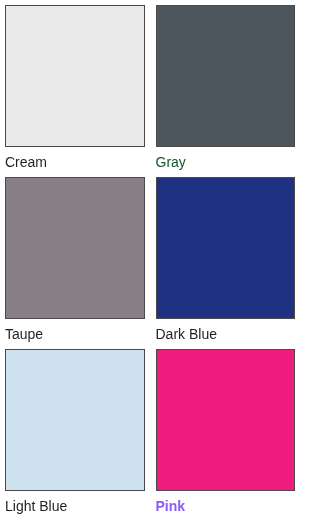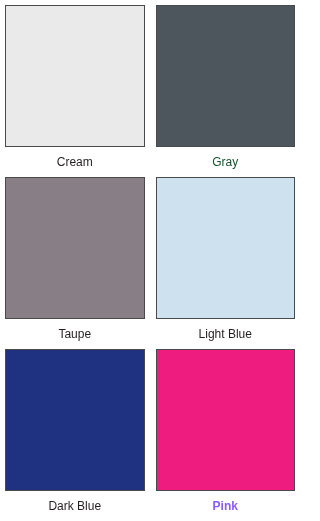--- a/index.html
+++ b/index.html
@@ -38,22 +38,22 @@
     flex: 1 1 auto;
     min-height: 0;
     border: 1px solid #4a4a4a;
     box-sizing: border-box;
   }
 
   .swatch-label {
     flex: 0 0 auto;
     height: 30px;
     line-height: 30px;
-    text-align: center;
-    font-size: 12px;
+    text-align: left;
+    font-size: 14px;
     color: #231f20;
     white-space: nowrap;
     overflow: hidden;
   }
 </style>
 </head>
 <body style="background-color: rgb(255, 255, 255);">
 
 <div class="palette" style="grid-template-columns: repeat(2, 1fr); grid-template-rows: repeat(3, 1fr);">
 
@@ -66,27 +66,27 @@
     <div class="swatch-chip" style="background-color: rgb(77, 85, 93); border-color: rgb(74, 74, 74);"></div>
     <div class="swatch-label" style="color: #14532d;">Gray</div>
   </div>
 
   <div class="swatch-cell">
     <div class="swatch-chip" style="background-color: rgb(136, 127, 134); border-color: rgb(74, 74, 74);"></div>
     <div class="swatch-label" style="color: rgb(35, 31, 32);">Taupe</div>
   </div>
 
   <div class="swatch-cell">
-    <div class="swatch-chip" style="background-color: rgb(205, 225, 239); border-color: rgb(74, 74, 74);"></div>
-    <div class="swatch-label" style="color: rgb(35, 31, 32);">Light Blue</div>
+    <div class="swatch-chip" style="background-color: rgb(30, 50, 129); border-color: rgb(74, 74, 74);"></div>
+    <div class="swatch-label" style="color: rgb(35, 31, 32);">Dark Blue</div>
   </div>
 
   <div class="swatch-cell">
-    <div class="swatch-chip" style="background-color: rgb(30, 50, 129); border-color: rgb(74, 74, 74);"></div>
-    <div class="swatch-label" style="color: rgb(35, 31, 32);">Dark Blue</div>
+    <div class="swatch-chip" style="background-color: rgb(205, 225, 239); border-color: rgb(74, 74, 74);"></div>
+    <div class="swatch-label" style="color: rgb(35, 31, 32);">Light Blue</div>
   </div>
 
   <div class="swatch-cell">
     <div class="swatch-chip" style="background-color: rgb(238, 28, 126); border-color: rgb(74, 74, 74);"></div>
     <div class="swatch-label" style="color: #8b5cf6; font-weight: bold;">Pink</div>
   </div>
 
 </div>
 
 </body></html>

